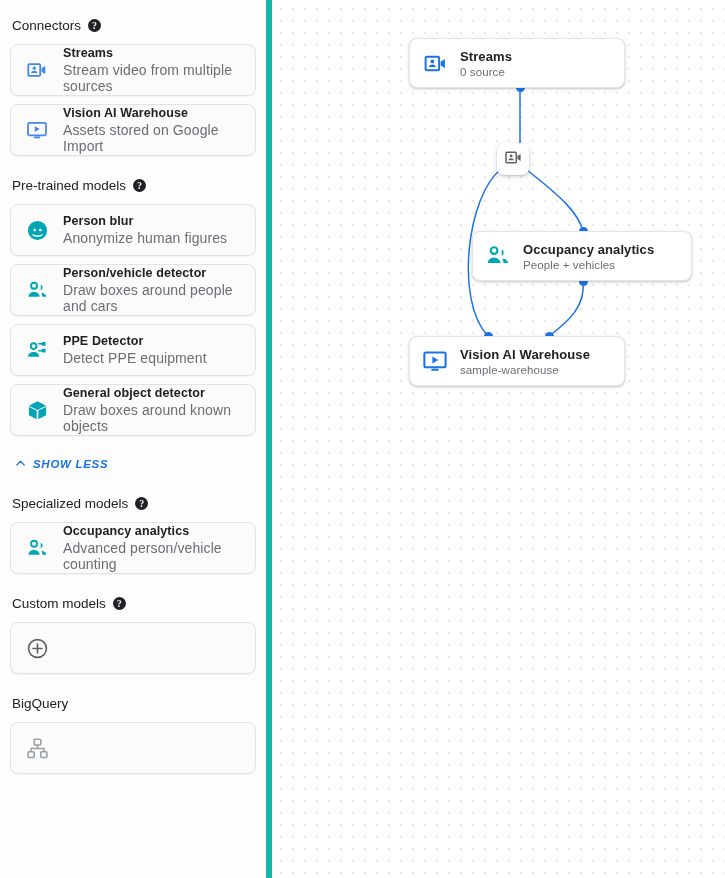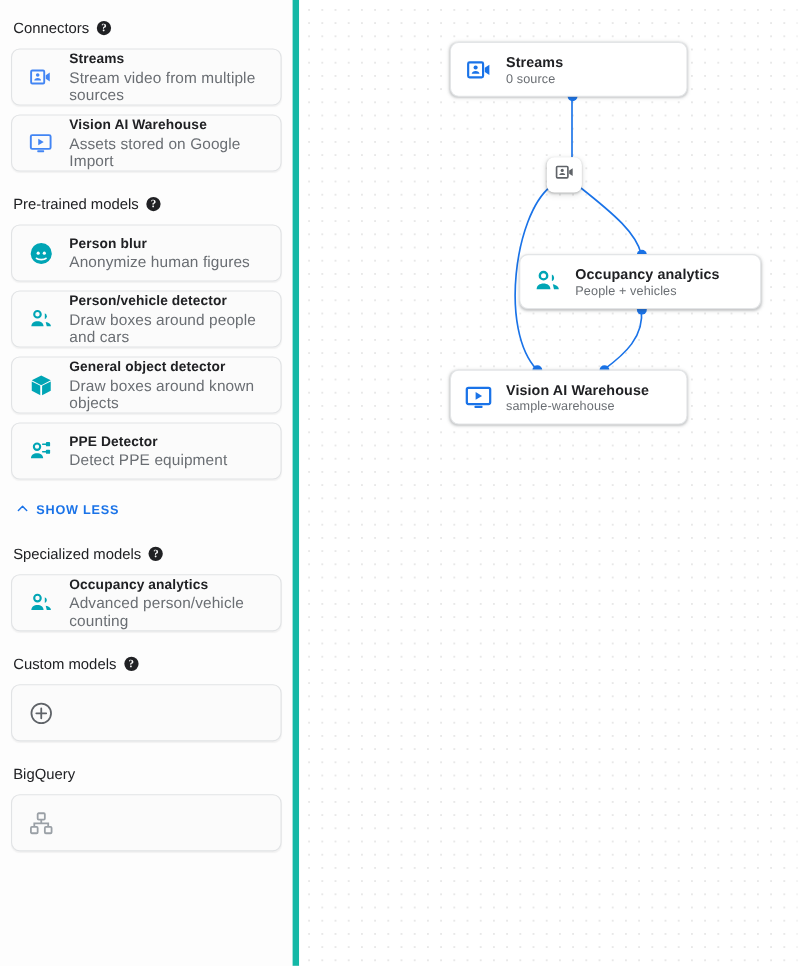--- a/index.html
+++ b/index.html
@@ -54,21 +54,21 @@
   }
   .card .txt{display:flex;flex-direction:column;justify-content:center;gap:2px;}
   .card .t1{font-size:12.5px;font-weight:bold;color:#202124;letter-spacing:.1px;}
   .card .t2{font-size:14px;color:#6a6e73;letter-spacing:.1px;}
 
   .show-less{
     display:flex;align-items:center;gap:6px;
     color:#1a73e8;font-size:11.5px;font-weight:bold;
     letter-spacing:.7px;
     margin-top:18px;padding-left:4px;
-    cursor:pointer;height:20px;
+    cursor:pointer;height:20px;font-style:italic;
   }
   .chev{display:block;}
 
   
   #canvas{
     position:relative;
     width:453px;height:878px;
     background-color:#ffffff;
     background-image:radial-gradient(#e8e8e8 1.1px, transparent 1.2px);
     background-size:12px 12px;
@@ -178,45 +178,45 @@
       </div>
       <div class="txt">
         <span class="t1">Person/vehicle detector</span>
         <span class="t2">Draw boxes around people and cars</span>
       </div>
     </div>
 
     <div class="card">
       <div class="ic">
         <svg width="23" height="23" viewBox="0 0 24 24" fill="none">
-          <path d="M12 2.4l9 4.6-9 4.6-9-4.6z" fill="#00a5b5"></path>
-          <path d="M3 8.1l8.2 4.2v8.9L3 17z" fill="#00a5b5"></path>
-          <path d="M21 8.1l-8.2 4.2v8.9L21 17z" fill="#00a5b5"></path>
-          <path d="M12 11.8v9.4" stroke="#ffffff" stroke-width="1.3"></path>
-        </svg>
-      </div>
-      <div class="txt">
-        <span class="t1">General object detector</span>
-        <span class="t2">Draw boxes around known objects</span>
-      </div>
-    </div>
-
-    <div class="card">
-      <div class="ic">
-        <svg width="23" height="23" viewBox="0 0 24 24" fill="none">
           <circle cx="8" cy="7.4" r="3" stroke="#00a5b5" stroke-width="2"></circle>
           <path d="M2.2 18.4c0-3 2.6-4.8 5.8-4.8s5.8 1.8 5.8 4.8z" fill="#00a5b5"></path>
           <rect x="16.4" y="3" width="4" height="4" rx=".8" fill="#00a5b5"></rect>
           <rect x="16.4" y="10.2" width="4" height="4" rx=".8" fill="#00a5b5"></rect>
           <path d="M13.4 5h3M13.4 12.2h3" stroke="#00a5b5" stroke-width="1.5" stroke-linecap="round"></path>
         </svg>
       </div>
       <div class="txt">
         <span class="t1">PPE Detector</span>
         <span class="t2">Detect PPE equipment</span>
+      </div>
+    </div>
+
+    <div class="card">
+      <div class="ic">
+        <svg width="23" height="23" viewBox="0 0 24 24" fill="none">
+          <path d="M12 2.4l9 4.6-9 4.6-9-4.6z" fill="#00a5b5"></path>
+          <path d="M3 8.1l8.2 4.2v8.9L3 17z" fill="#00a5b5"></path>
+          <path d="M21 8.1l-8.2 4.2v8.9L21 17z" fill="#00a5b5"></path>
+          <path d="M12 11.8v9.4" stroke="#ffffff" stroke-width="1.3"></path>
+        </svg>
+      </div>
+      <div class="txt">
+        <span class="t1">General object detector</span>
+        <span class="t2">Draw boxes around known objects</span>
       </div>
     </div>
 
     <div class="show-less">
       <span class="chev">
         <svg width="13" height="13" viewBox="0 0 24 24" fill="none">
           <path d="M5 15l7-7 7 7" stroke="#1a73e8" stroke-width="2.4" stroke-linecap="round" stroke-linejoin="round"></path>
         </svg>
       </span>
       <span>SHOW LESS</span>

